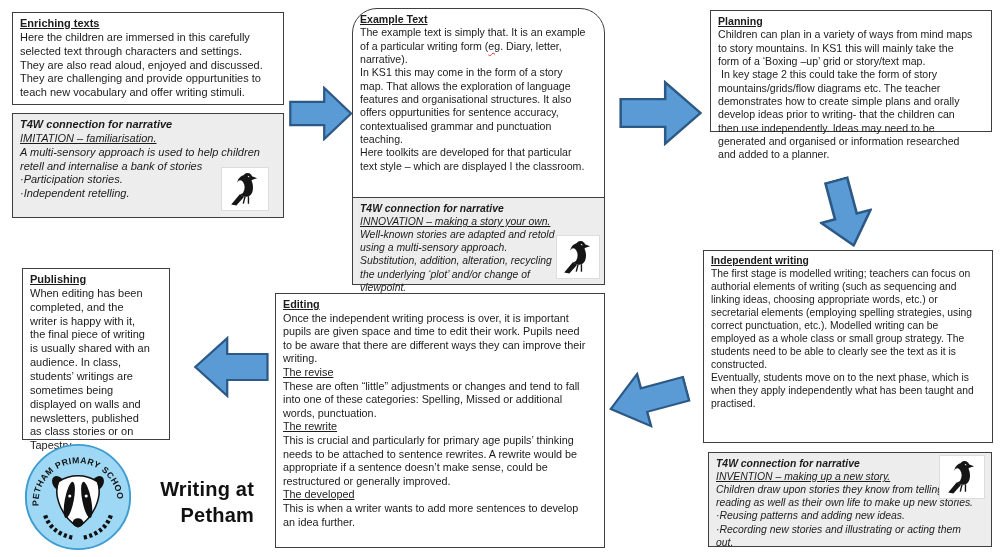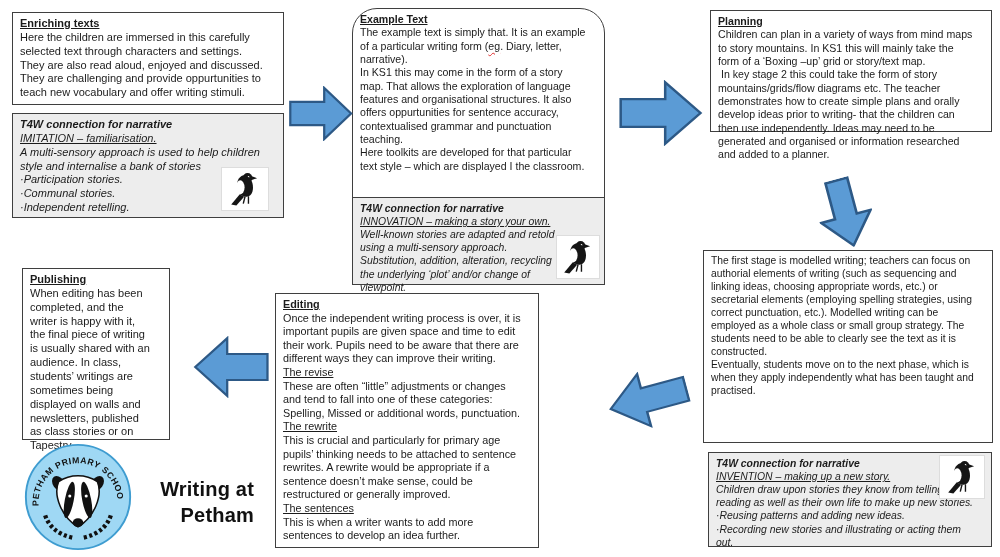--- a/index.html
+++ b/index.html
@@ -41,23 +41,22 @@
   <div class="box" style="left:12px;top:12px;width:272px;height:93px;font-size:11px;">
     <div class="h">Enriching texts</div>
     <div class="body">Here the children are immersed in this carefully selected text through characters and settings.
 They are also read aloud, enjoyed and discussed.
 They are challenging and provide oppurtunities to teach new vocabulary and offer writing stimuli.</div>
   </div>
 
   <div class="box gray" style="left:12px;top:113px;width:272px;height:105px;font-size:11px;">
     <div class="t4w-title">T4W connection for narrative</div>
     <div class="u">IMITATION – familiarisation.</div>
-    <div class="body">A multi-sensory approach is used to help children style and internalise a bank of stories</div>
+    <div class="body">A multi-sensory approach is used to help children retell and internalise a bank of stories</div>
     <div class="bullet">·Participation stories.</div>
-    <div class="bullet">·Communal stories.</div>
     <div class="bullet">·Independent retelling.</div>
     <div class="bird" style="right:14px;bottom:6px;width:46px;height:42px;">
       <svg viewBox="0 0 44 44" width="40" height="38">
         <circle cx="25" cy="9" r="5.5" fill="#151515"></circle>
         <polygon points="29,7 36,9.5 29,12" fill="#151515"></polygon>
         <circle cx="26" cy="8" r="1" fill="#fff"></circle>
         <path d="M20,6 C14,8 12,14 13,21 C14,27 18,31 24,31 C30,30 32,24 31,17 C30,11 27,7 20,6 Z" fill="#151515"></path>
         <ellipse cx="16.5" cy="20" rx="5" ry="8" fill="#fff"></ellipse>
         <path d="M16,28 L6,40 L12,41 L21,31 Z" fill="#151515"></path>
         <path d="M22,31 L20,39 M26,30.5 L26,39" stroke="#151515" stroke-width="1.6" fill="none"></path>
@@ -90,20 +89,21 @@
     </div>
   </div>
 
   <div class="box" style="left:710px;top:10px;width:282px;height:122px;">
     <div class="h">Planning</div>
     <div class="body">Children can plan in a variety of ways from mind maps to story mountains. In KS1 this will mainly take the form of a ‘Boxing –up’ grid or story/text map.
  In key stage 2 this could take the form of story mountains/grids/flow diagrams etc. The teacher demonstrates how to create simple plans and orally develop ideas prior to writing- that the children can then use independently. Ideas may need to be generated and organised or information researched and added to a planner.</div>
   </div>
 
   <div class="box" style="left:703px;top:250px;width:290px;height:193px;font-size:10.3px;">
+    <div class="h">Independent writing</div>
     <div class="body">The first stage is modelled writing; teachers can focus on authorial elements of writing (such as sequencing and linking ideas, choosing appropriate words, etc.) or secretarial elements (employing spelling strategies, using correct punctuation, etc.). Modelled writing can be employed as a whole class or small group strategy. The students need to be able to clearly see the text as it is constructed.
 Eventually, students move on to the next phase, which is when they apply independently what has been taught and practised.</div>
   </div>
 
   <div class="box gray" style="left:708px;top:452px;width:284px;height:95px;font-size:10.4px;">
     <div class="t4w-title">T4W connection for narrative</div>
     <div class="u">INVENTION – making up a new story.</div>
     <div class="body">Children draw upon stories they know from telling and reading as well as their own life to make up new stories.</div>
     <div class="bullet">·Reusing patterns and adding new ideas.</div>
     <div class="bullet">·Recording new stories and illustrating or acting them out.</div>
@@ -113,28 +113,28 @@
         <polygon points="29,7 36,9.5 29,12" fill="#151515"></polygon>
         <circle cx="26" cy="8" r="1" fill="#fff"></circle>
         <path d="M20,6 C14,8 12,14 13,21 C14,27 18,31 24,31 C30,30 32,24 31,17 C30,11 27,7 20,6 Z" fill="#151515"></path>
         <ellipse cx="16.5" cy="20" rx="5" ry="8" fill="#fff"></ellipse>
         <path d="M16,28 L6,40 L12,41 L21,31 Z" fill="#151515"></path>
         <path d="M22,31 L20,39 M26,30.5 L26,39" stroke="#151515" stroke-width="1.6" fill="none"></path>
       </svg>
     </div>
   </div>
 
-  <div class="box" style="left:275px;top:293px;width:264px;height:255px;font-size:10.8px;">
+  <div class="box" style="left:275px;top:293px;width:330px;height:255px;font-size:10.8px;">
     <div class="h">Editing</div>
     <div class="body">Once the independent writing process is over, it is important pupils are given space and time to edit their work. Pupils need to be aware that there are different ways they can improve their writing.</div>
     <div class="u">The revise</div>
     <div class="body">These are often “little” adjustments or changes and tend to fall into one of these categories: Spelling, Missed or additional words, punctuation.</div>
     <div class="u">The rewrite</div>
     <div class="body">This is crucial and particularly for primary age pupils’ thinking needs to be attached to sentence rewrites. A rewrite would be appropriate if a sentence doesn’t make sense, could be restructured or generally improved.</div>
-    <div class="u">The sentences</div>
+    <div class="u">The developed</div>
     <div class="body">This is when a writer wants to add more sentences to develop an idea further.</div>
   </div>
 
   <div class="box" style="left:22px;top:268px;width:148px;height:172px;font-size:11px;">
     <div class="h">Publishing</div>
     <div class="body">When editing has been completed, and the writer is happy with it, the final piece of writing is usually shared with an audience. In class, students’ writings are sometimes being displayed on walls and newsletters, published as class stories or on Tapestry.</div>
   </div>
 
   <div class="arrow" style="left:289px;top:86px;width:64px;height:55px;">
     <svg viewBox="0 0 100 86" preserveAspectRatio="none">

